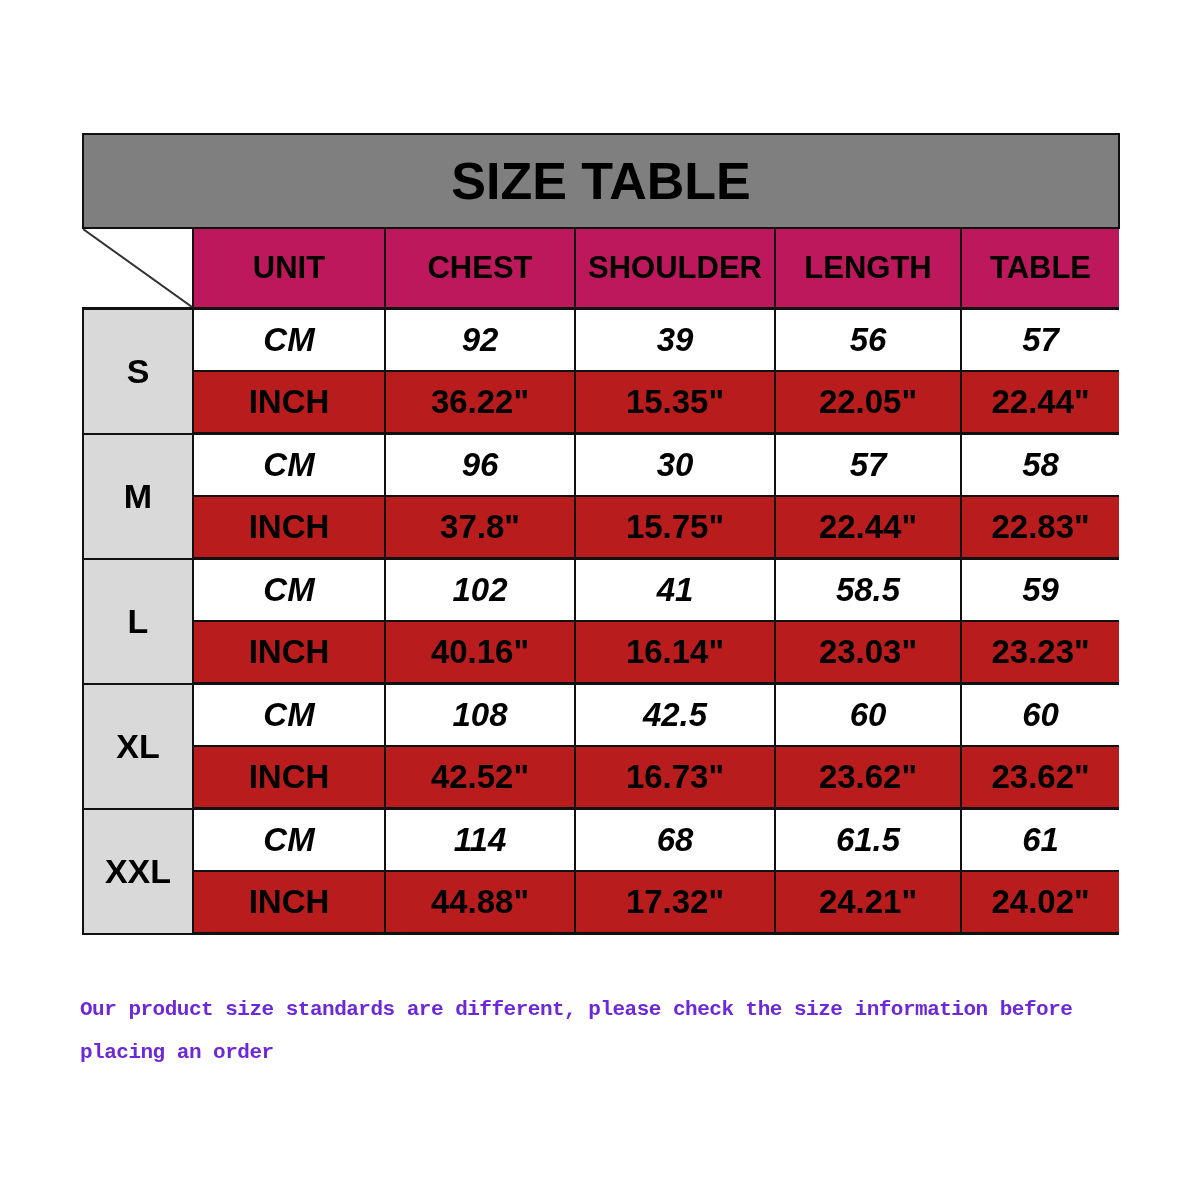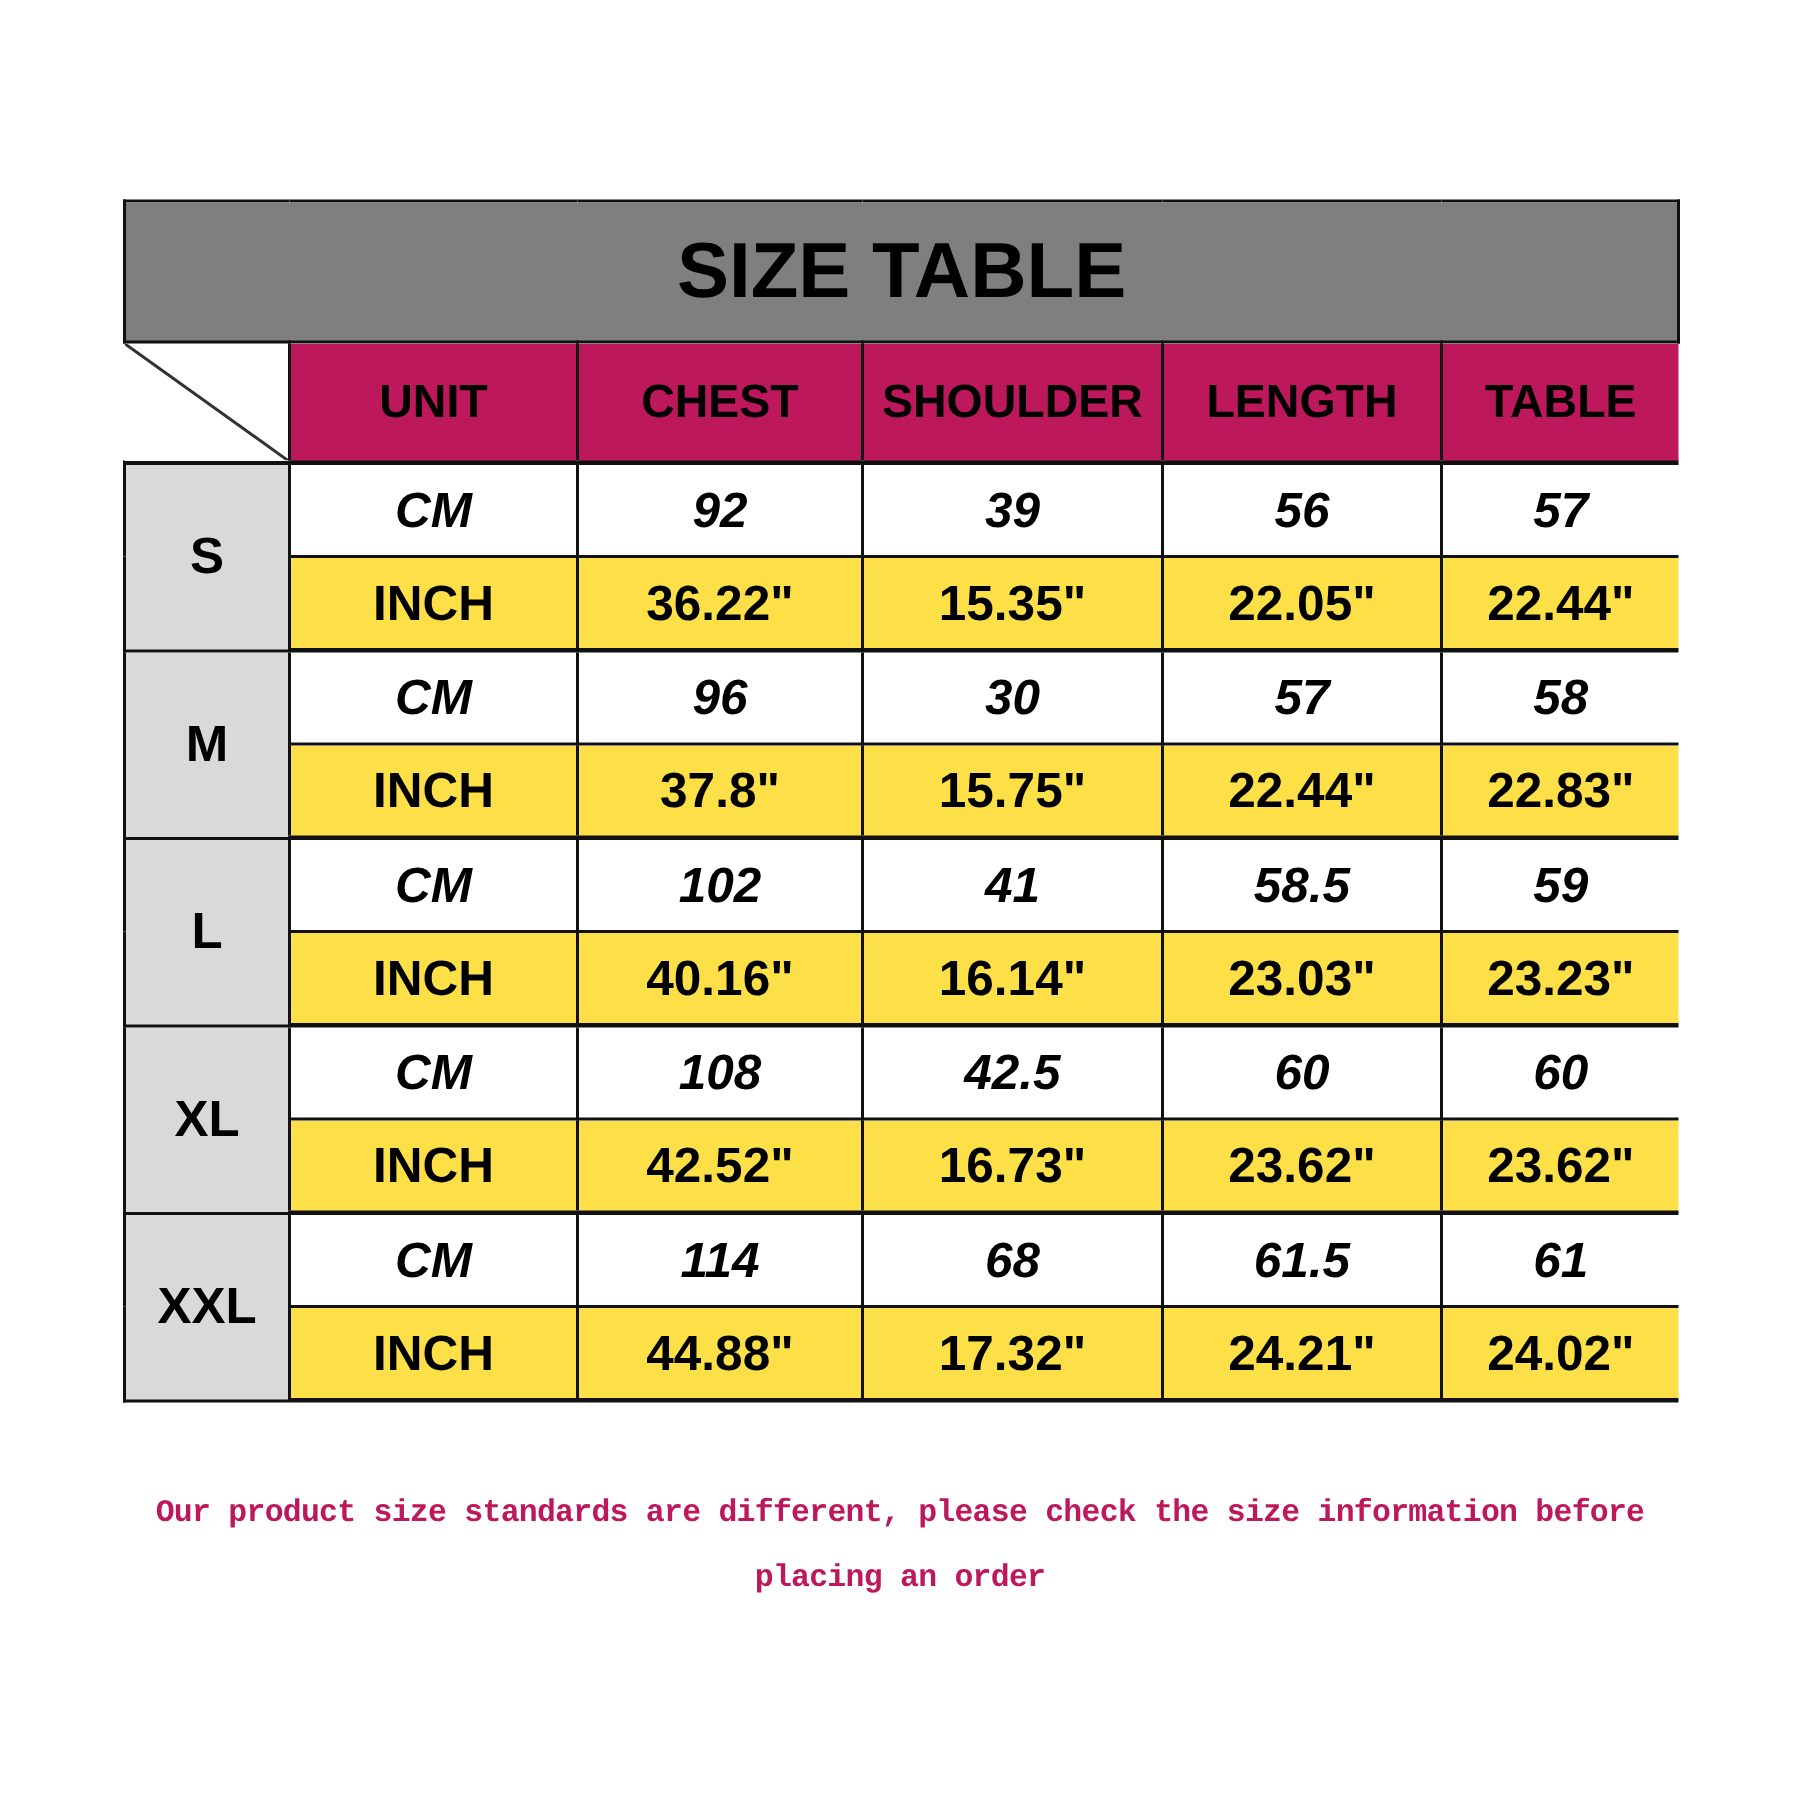--- a/index.html
+++ b/index.html
@@ -64,37 +64,37 @@
   tbody td { font-size: 33px; height: 60px; }
   tbody td:last-child { border-right: none; }
   th.size-cell {
     background: #d9d9d9;
     font-size: 34px;
     border-left: none;
     border-bottom: 3px solid #111;
   }
   tr.cm-row td { background: #ffffff; font-style: italic; }
   tr.inch-row td {
-    background: #fde047;
+    background: #b91c1c;
     border-bottom: 3px solid #111;
     text-align: center;
   }
   
   .footer-note {
     position: absolute;
     left: 80px;
     top: 988px;
     width: 1040px;
-    text-align: center;
+    text-align: left;
     font-family: "Liberation Mono", "DejaVu Sans Mono", monospace;
     font-weight: bold;
     font-size: 21px;
     letter-spacing: -0.5px;
     line-height: 43px;
-    color: #be185d;
+    color: #6d28d9;
   }
 </style>
 </head>
 <body>
 
 <div class="canvas">
 
   <div class="table-wrap">
     <table class="size-table">
       <colgroup>

